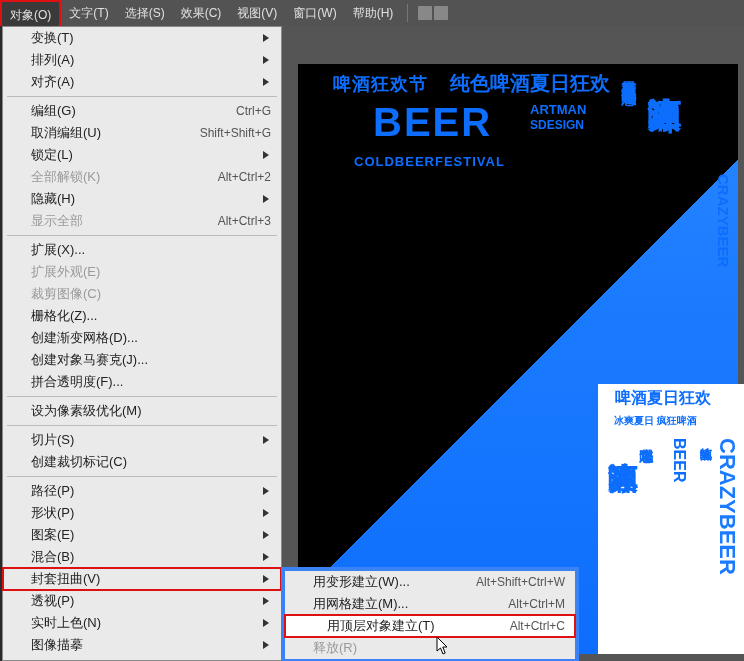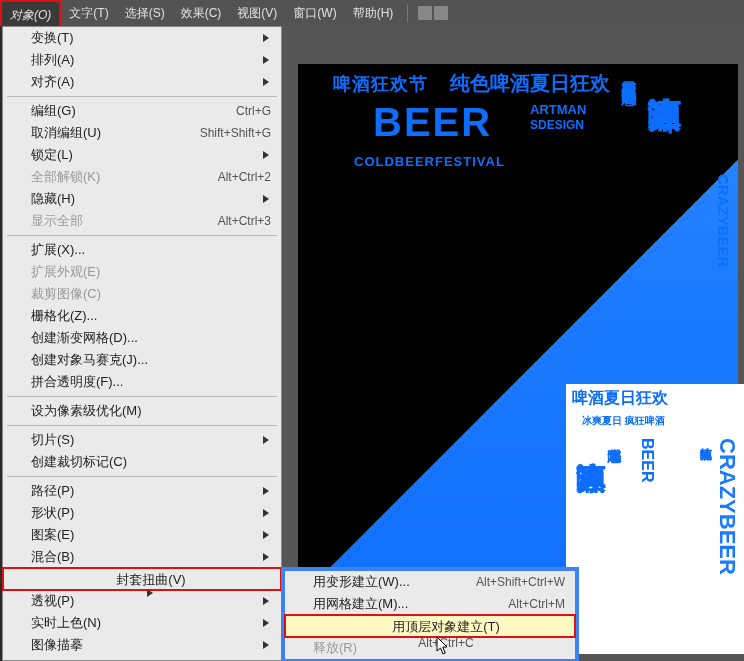--- a/index.html
+++ b/index.html
@@ -9,21 +9,21 @@
   
   .menubar {
     position: absolute; top: 0; left: 0; right: 0; height: 26px;
     background: #535353; display: flex; align-items: center;
     font-size: 12px; color: #e0e0e0;
   }
   .menubar .menu-item {
     padding: 0 8px; height: 26px; line-height: 26px; cursor: default;
   }
   .menubar .menu-item.active {
-    background: #3a3a3a; border: 2px solid #d11; border-bottom: none; font-style: italic;
+    background: #3a3a3a; border: 2px solid #d11; border-bottom: none;
   }
   .menubar .divider {
     width: 1px; height: 18px; margin: 0 6px; background: #777;
   }
   .menubar .panel-icons { display:flex; gap:2px; margin-left:4px; }
   .menubar .panel-icon {
     width: 14px; height: 14px; background: #888; border-radius:1px;
   }
 
   
@@ -37,29 +37,29 @@
     padding: 3px 10px 3px 28px; height: 22px; position: relative;
   }
   .dd-item .arrow {
     width: 0; height: 0; border-top: 4px solid transparent;
     border-bottom: 4px solid transparent; border-left: 6px solid #333;
     margin-right: 2px;
   }
   .dd-item.disabled { color: #9a9a9a; }
   .dd-item .shortcut { color: #555; font-size: 12px; }
   .dd-sep { height: 1px; background: #bcbcbc; margin: 3px 4px; }
-  .dd-item.highlight-red { outline: 2px solid #d11; outline-offset: -1px; flex-direction: column; }
+  .dd-item.highlight-red { outline: 2px solid #d11; outline-offset: -1px; }
 
   
   .submenu {
     position: absolute; left: 281px; top: 567px; width: 298px;
     background: #eaeaea; border: 4px solid #3b82f6;
     font-size: 13px; color: #222;
   }
-  .submenu .dd-item.highlight-red { background: #fef9c3; outline: 2px solid #d11; outline-offset: -1px; padding-left: 42px; }
+  .submenu .dd-item.highlight-red { background: #ffffff; outline: 2px solid #d11; outline-offset: -1px; padding-left: 42px; }
 
   
   .canvas {
     position: absolute; top: 26px; left: 282px; right: 0; bottom: 0;
     background: #555; overflow: hidden;
   }
   .workarea {
     position: absolute; left: 16px; top: 38px; width: 440px; height: 590px;
     background: #fff; overflow: hidden;
   }
@@ -77,23 +77,23 @@
   .beer   { left: 75px; top: 36px; font-size: 40px; letter-spacing: 2px; }
   .sub1   { left: 232px; top: 38px; font-size: 13px; }
   .sub2   { left: 232px; top: 54px; font-size: 12px; }
   .cold   { left: 56px; top: 90px; font-size: 13px; letter-spacing: 1px; }
   .sidev  { right: 6px; top: 110px; font-size: 15px; writing-mode: vertical-rl; }
   .sidev2 { right: 100px; top: 6px; font-size: 15px; writing-mode: vertical-rl; }
   .big1   { right: 50px; top: 6px; font-size: 34px; writing-mode: vertical-rl; }
 
   
   .panel2 {
-    position: absolute; right: 0; top: 358px; width: 178px; height: 270px;
+    position: absolute; right: 0; top: 358px; width: 146px; height: 270px;
     background: #fff; font-weight: 800; color: #0d6efd;
-    overflow: hidden; font-family: "Arial Black", sans-serif;
+    overflow: hidden; font-family: "Arial Black", sans-serif; padding-left: 11px;
   }
   .panel2 .h { font-size: 16px; padding: 4px 6px 0; white-space:nowrap; }
   .panel2 .v { writing-mode: vertical-rl; font-size: 22px; position:absolute; }
   .panel2 .v1 { left: 4px; top: 54px; font-size: 30px; }
   .panel2 .v2 { left: 40px; top: 54px; font-size: 14px; }
   .panel2 .v3 { right: 4px; top: 54px; font-size: 22px; color:#1b7bff; }
   .panel2 .v4 { right: 30px; top: 54px; font-size: 12px; }
   .panel2 .v5 { left: 72px; top: 54px; font-size: 16px; }
   .panel2 .sub { font-size: 10px; position:absolute; top:30px; left:16px; white-space:nowrap; }
 

